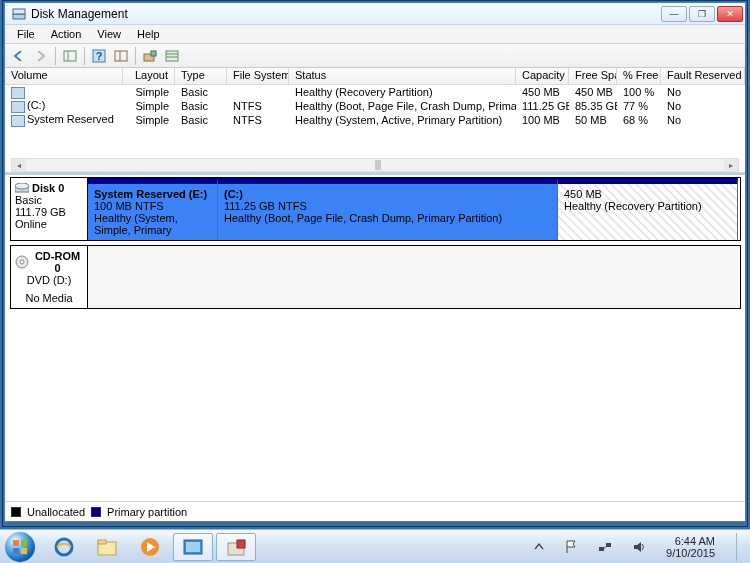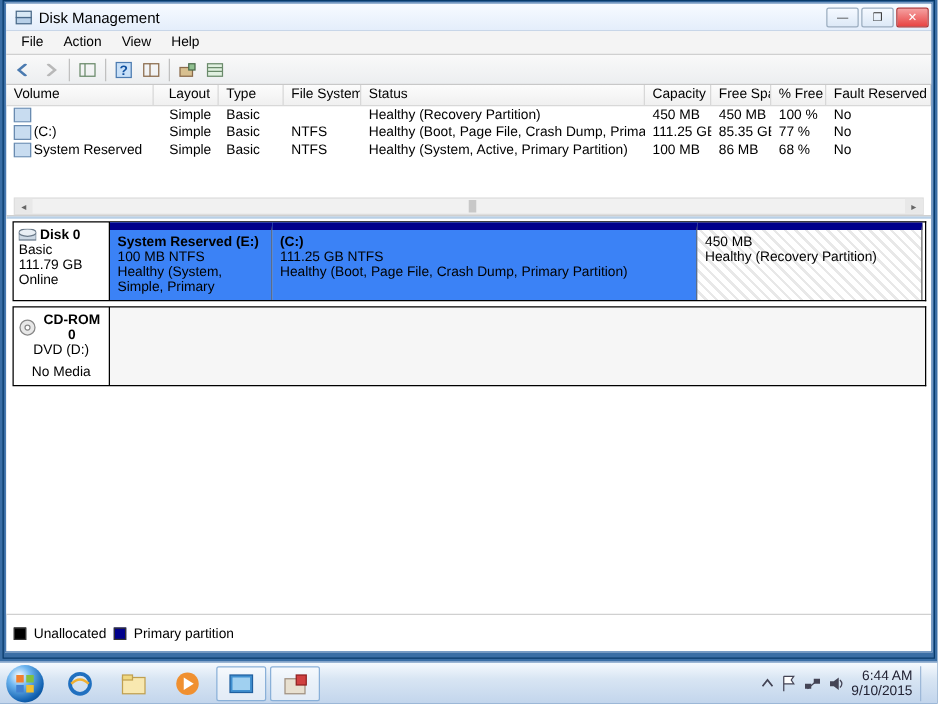--- a/index.html
+++ b/index.html
@@ -47,32 +47,32 @@
 .part { border-top: 6px solid #00008b; border-right: 1px solid #666; padding: 4px 6px; background: #3b82f6; overflow: hidden; }
 .part.recovery { background: repeating-linear-gradient(45deg, #fff, #fff 4px, #e8e8e8 4px, #e8e8e8 6px); }
 .part .pname { font-weight: bold; font-size: 11px; }
 .part .pdet { font-size: 11px; }
 
 .cd-row { display: flex; height: 64px; text-align: center; }
 .cd-info { width: 78px; border: 1px solid #000; padding: 4px; }
 .cd-info .dname { font-weight: bold; display: flex; align-items: center; gap: 3px; }
 .cd-empty { flex: 1; border: 1px solid #000; border-left: none; background: #f6f6f6; }
 
-.legend { height: 30px; border-top: 1px solid #d0d0d0; display: flex; align-items: center; padding: 0 6px; gap: 6px; font-size: 11px; }
+.legend { height: 20px; border-top: 1px solid #d0d0d0; display: flex; align-items: center; padding: 0 6px; gap: 6px; font-size: 11px; }
 .lbox { width: 10px; height: 10px; display: inline-block; border: 1px solid #333; }
 
 .outer-border { position: absolute; left: 2px; top: 0; right: 2px; bottom: 36px; border: 1px solid #083a6a; pointer-events: none; }
 
 .taskbar { position: absolute; left: 0; right: 0; bottom: 0; height: 34px; background: linear-gradient(#f6fafe,#d8e5f3 40%,#c2d5ec); border-top: 1px solid #9db8d8; display: flex; align-items: center; }
 .start { width: 40px; height: 34px; display: flex; align-items: center; justify-content: center; cursor: pointer; }
 .orb { width: 30px; height: 30px; border-radius: 50%; background: radial-gradient(circle at 35% 30%, #fff 0%, #6eb6f0 30%, #1060b0 70%, #083a6a 100%); display:flex;align-items:center;justify-content:center;}
 .tbicons { display: flex; gap: 3px; margin-left: 4px; }
 .tbitem { width: 40px; height: 28px; border: 1px solid transparent; border-radius: 2px; display: flex; align-items: center; justify-content: center; cursor: pointer; }
 .tbitem.active { background: rgba(255,255,255,0.5); border-color: #8ab0d8; }
-.tray { margin-left: auto; display: flex; align-items: center; padding: 0 6px; gap: 6px; }
+.tray { margin-left: auto; display: flex; align-items: center; padding: 0 6px; gap: 21px; }
 .tray .clock { text-align: right; line-height: 12px; font-size: 11px; color: #223; }
 
 svg { display: block; }
 </style>
 </head>
 <body>
 
 <div class="window">
 
   <div class="titlebar">
@@ -181,21 +181,21 @@
             <div class="c-pct">77 %</div>
             <div class="c-ft">No</div>
           </div>
           <div class="vol-row">
             <div class="c-vol"><span class="vicon"></span><span class="lbl">System Reserved</span></div>
             <div class="c-lay">Simple</div>
             <div class="c-type">Basic</div>
             <div class="c-fs">NTFS</div>
             <div class="c-stat">Healthy (System, Active, Primary Partition)</div>
             <div class="c-cap">100 MB</div>
-            <div class="c-free">86 MB</div>
+            <div class="c-free">50 MB</div>
             <div class="c-pct">68 %</div>
             <div class="c-ft">No</div>
           </div>
         </div>
       <div class="hscroll">
         <div class="arr l">◂</div>
         <div class="thumb"></div>
         <div class="arr r">▸</div>
       </div>
     </div>

